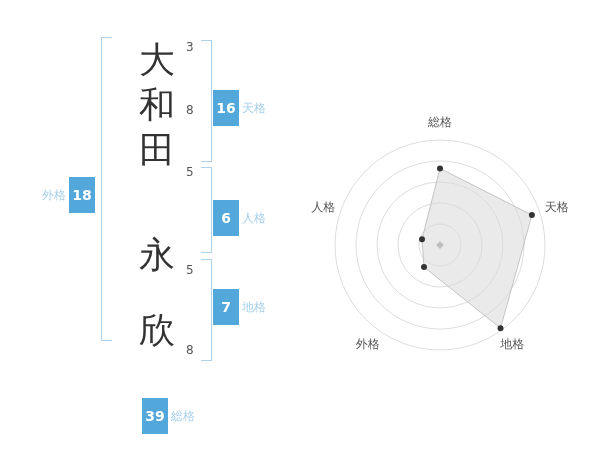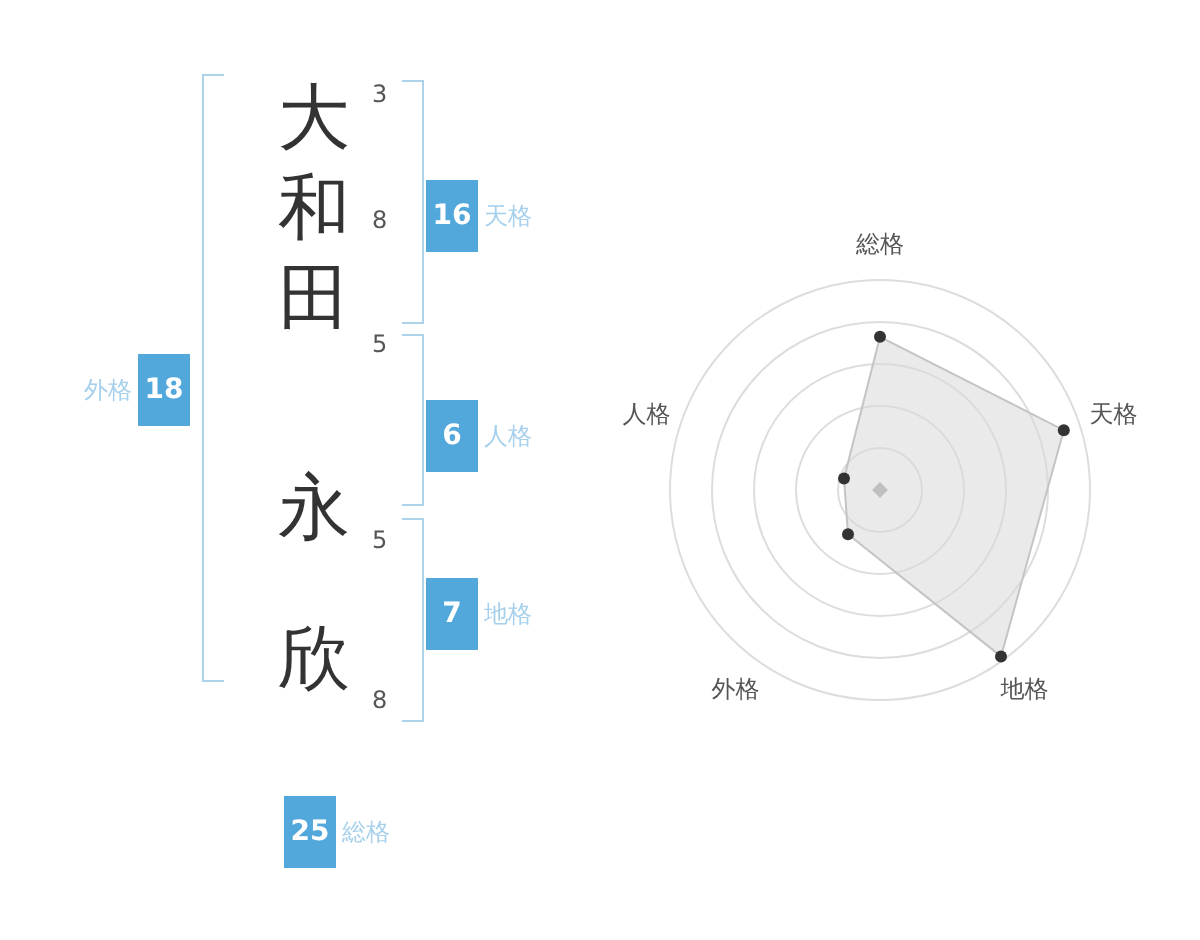--- a/index.html
+++ b/index.html
@@ -71,21 +71,21 @@
   </div>
   <div class="kaku" style="left:213px; top:200px;">
     <span class="badge">6</span>
     <span class="kaku-label">人格</span>
   </div>
   <div class="kaku" style="left:213px; top:289px;">
     <span class="badge">7</span>
     <span class="kaku-label">地格</span>
   </div>
   <div class="kaku" style="left:142px; top:398px;">
-    <span class="badge">25</span>
+    <span class="badge">39</span>
     <span class="kaku-label">総格</span>
   </div>
 
   <svg id="radar-svg" width="300" height="250" viewBox="0 0 300 250">
       <circle cx="140" cy="130" r="105.0" class="ring"></circle>
       <circle cx="140" cy="130" r="84.0" class="ring"></circle>
       <circle cx="140" cy="130" r="63.0" class="ring"></circle>
       <circle cx="140" cy="130" r="42.0" class="ring"></circle>
       <circle cx="140" cy="130" r="21.0" class="ring"></circle>
       <polygon points="140.0,53.4 231.9,100.1 200.5,213.2 124.0,152.1 122.0,124.2" class="data-poly"></polygon>

